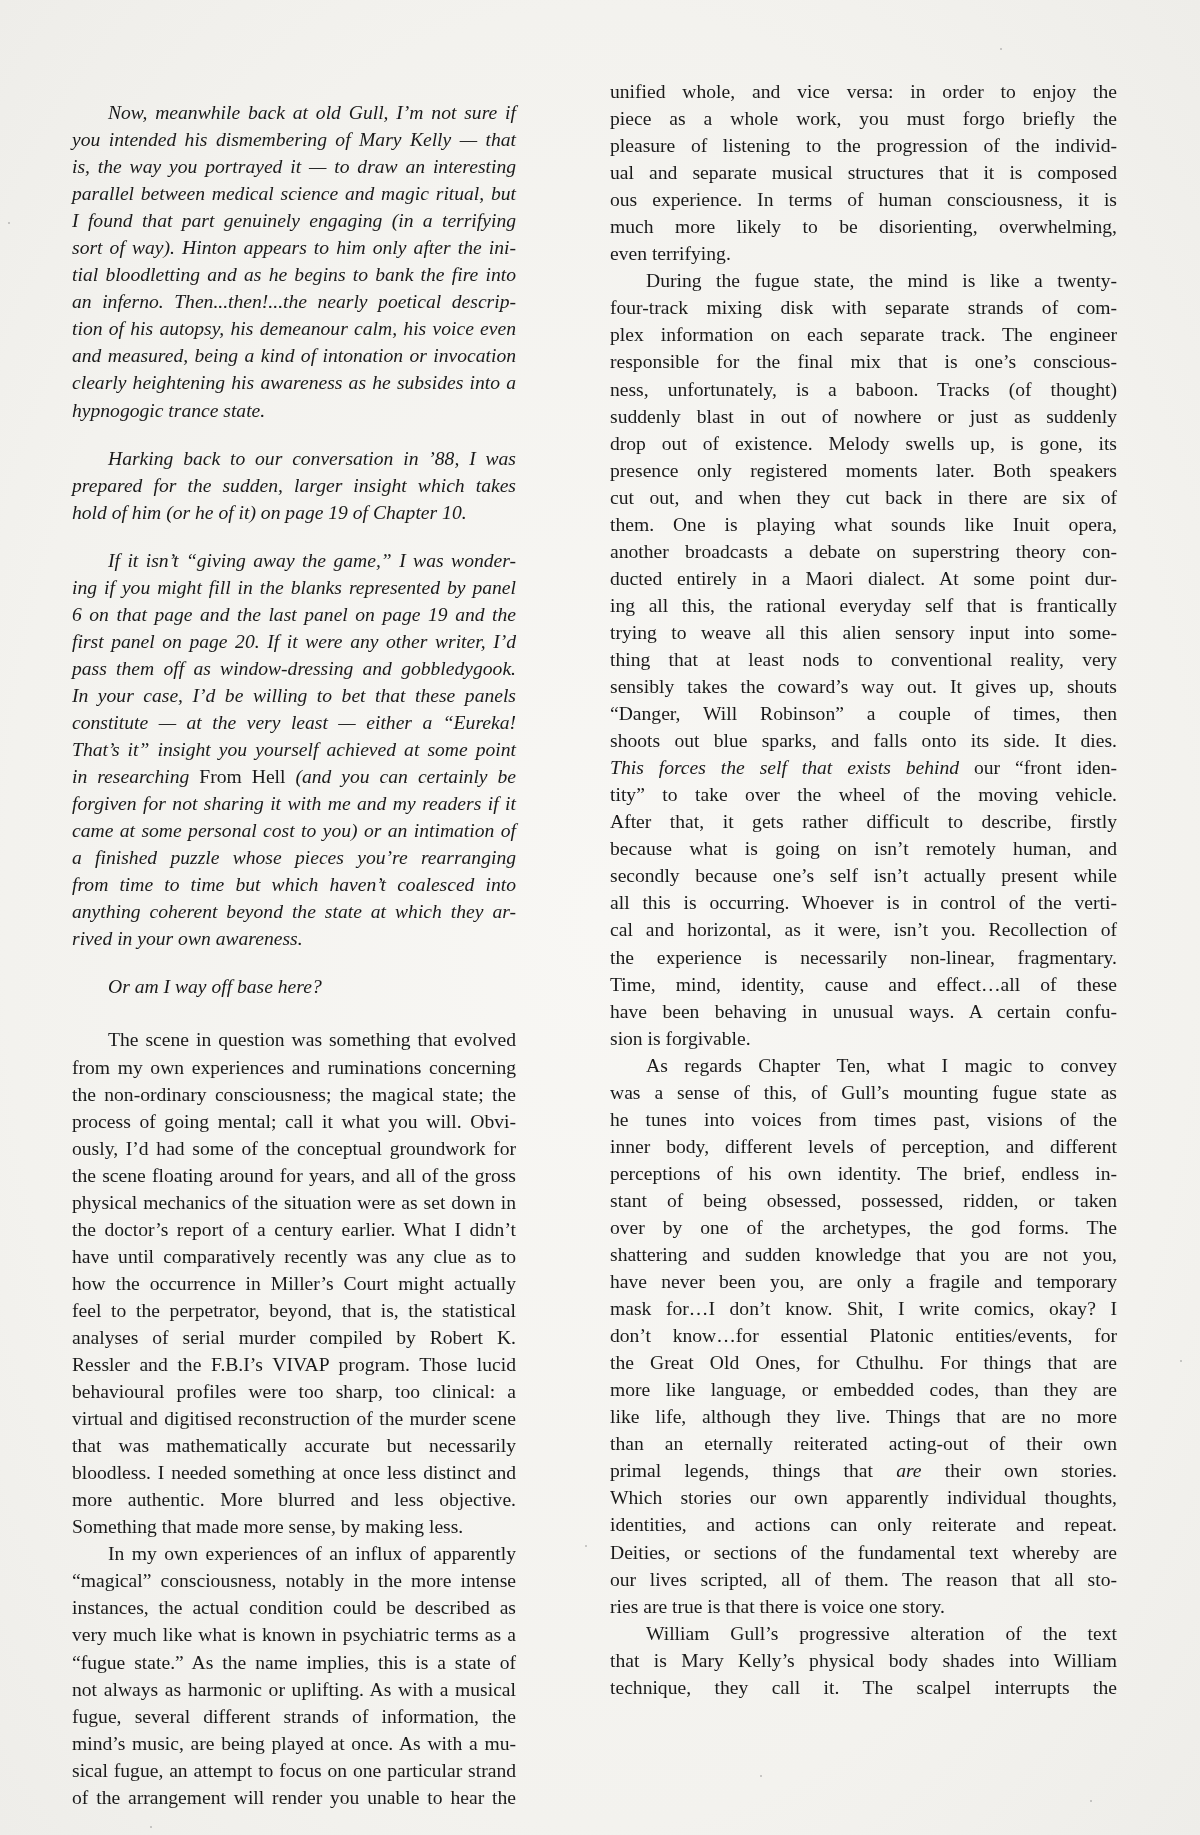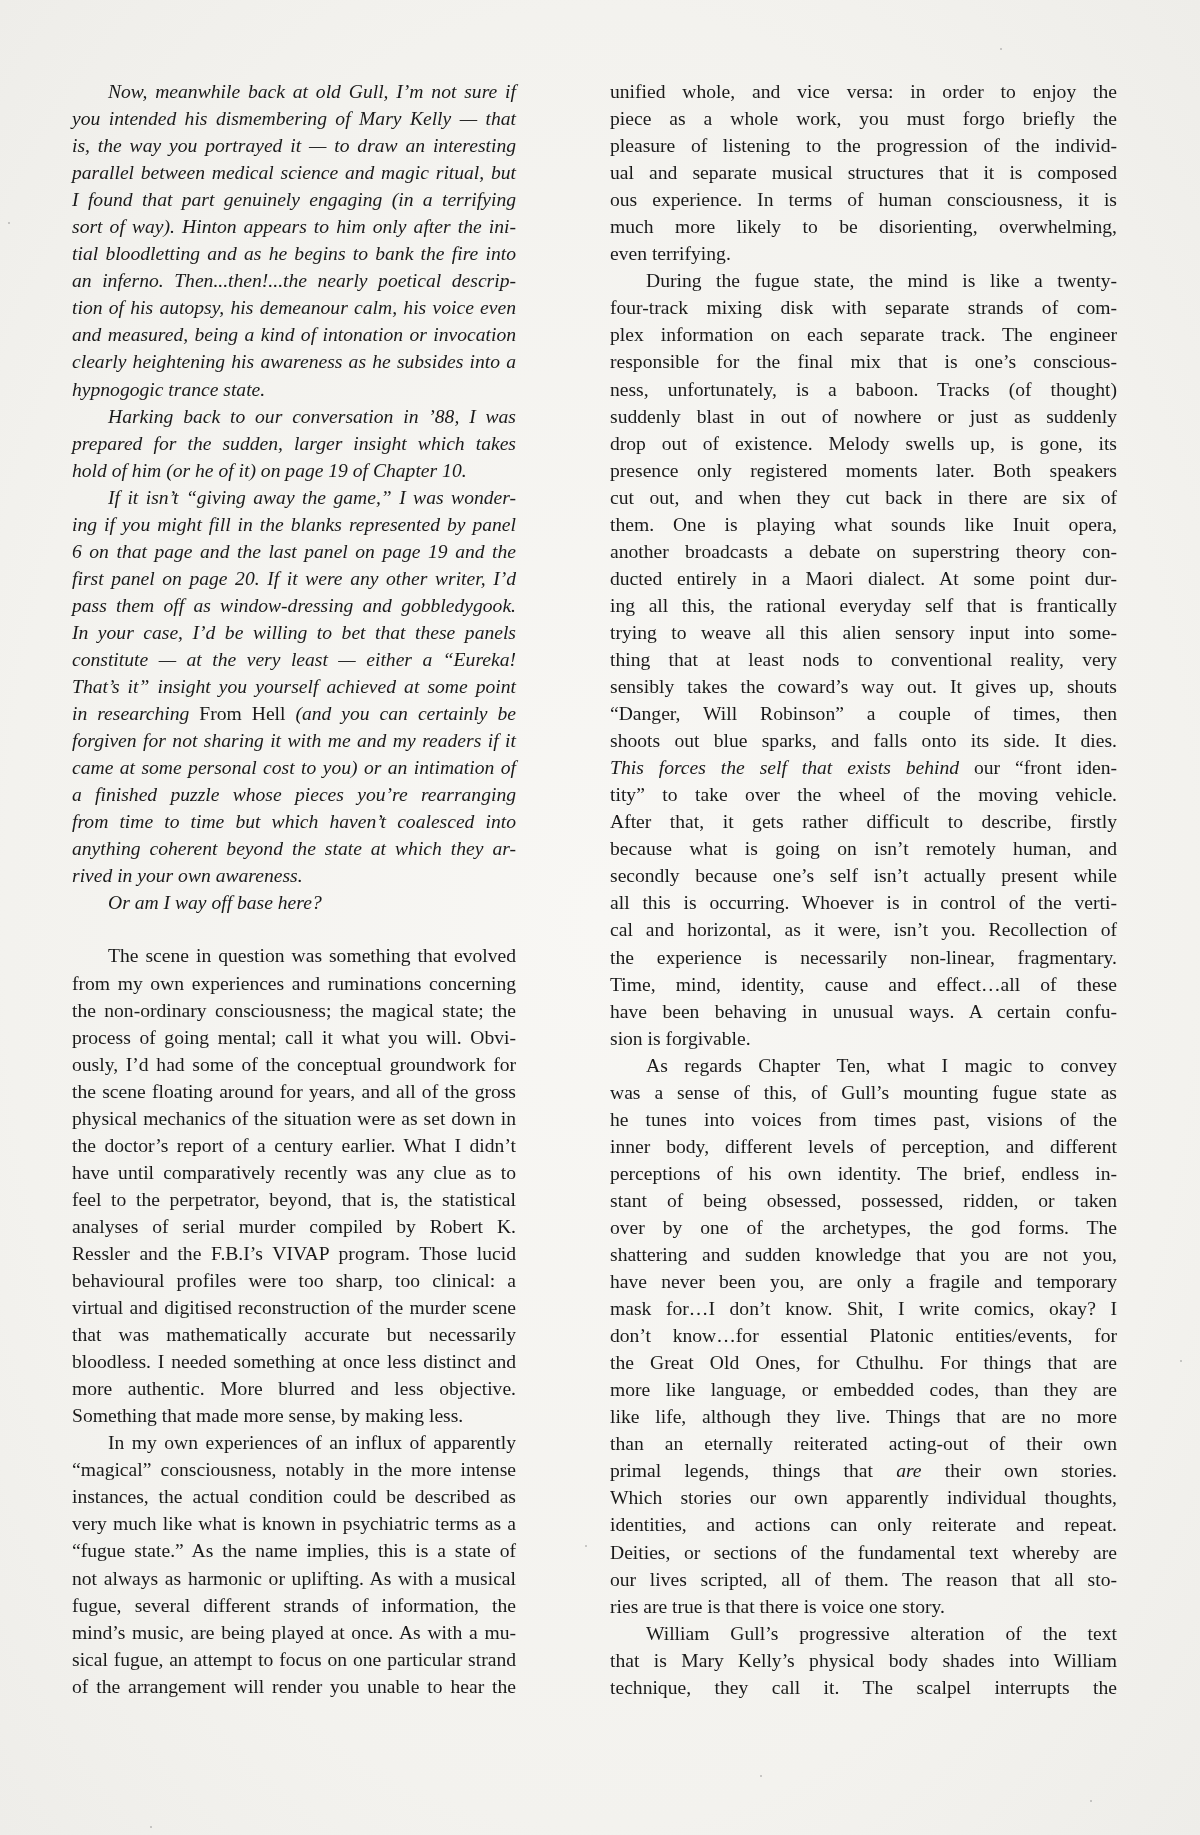--- a/index.html
+++ b/index.html
@@ -33,21 +33,21 @@
   .line {
     display: block;
     white-space: nowrap;
     text-align: justify;
     text-align-last: justify;
     height: 27.05px;
     overflow: visible;
   }
   .line.last { text-align-last: left; }
   .indent { padding-left: 36px; }
-  .italic { font-style: italic; }
+  .italic { font-style: italic; margin-top: 21px; }
   .roman { font-style: normal; }
   .gap { height: 26px; }
   .speck {
     position: absolute;
     width: 2px; height: 2px;
     background: #888;
     border-radius: 50%;
     opacity: 0.55;
   }
 </style>
@@ -103,20 +103,21 @@
     <div class="roman">
         <span class="line indent">The scene in question was something that evolved</span>
         <span class="line">from my own experiences and ruminations concerning</span>
         <span class="line">the non-ordinary consciousness; the magical state; the</span>
         <span class="line">process of going mental; call it what you will. Obvi-</span>
         <span class="line">ously, I’d had some of the conceptual groundwork for</span>
         <span class="line">the scene floating around for years, and all of the gross</span>
         <span class="line">physical mechanics of the situation were as set down in</span>
         <span class="line">the doctor’s report of a century earlier. What I didn’t</span>
         <span class="line">have until comparatively recently was any clue as to</span>
+        <span class="line">how the occurrence in Miller’s Court might actually</span>
         <span class="line">feel to the perpetrator, beyond, that is, the statistical</span>
         <span class="line">analyses of serial murder compiled by Robert K.</span>
         <span class="line">Ressler and the F.B.I’s VIVAP program.  Those lucid</span>
         <span class="line">behavioural profiles were too sharp, too clinical: a</span>
         <span class="line">virtual and digitised reconstruction of the murder scene</span>
         <span class="line">that was mathematically accurate but necessarily</span>
         <span class="line">bloodless.  I needed something at once less distinct and</span>
         <span class="line">more authentic. More blurred and less objective.</span>
         <span class="line last">Something that made more sense, by making less.</span>
       </div>

